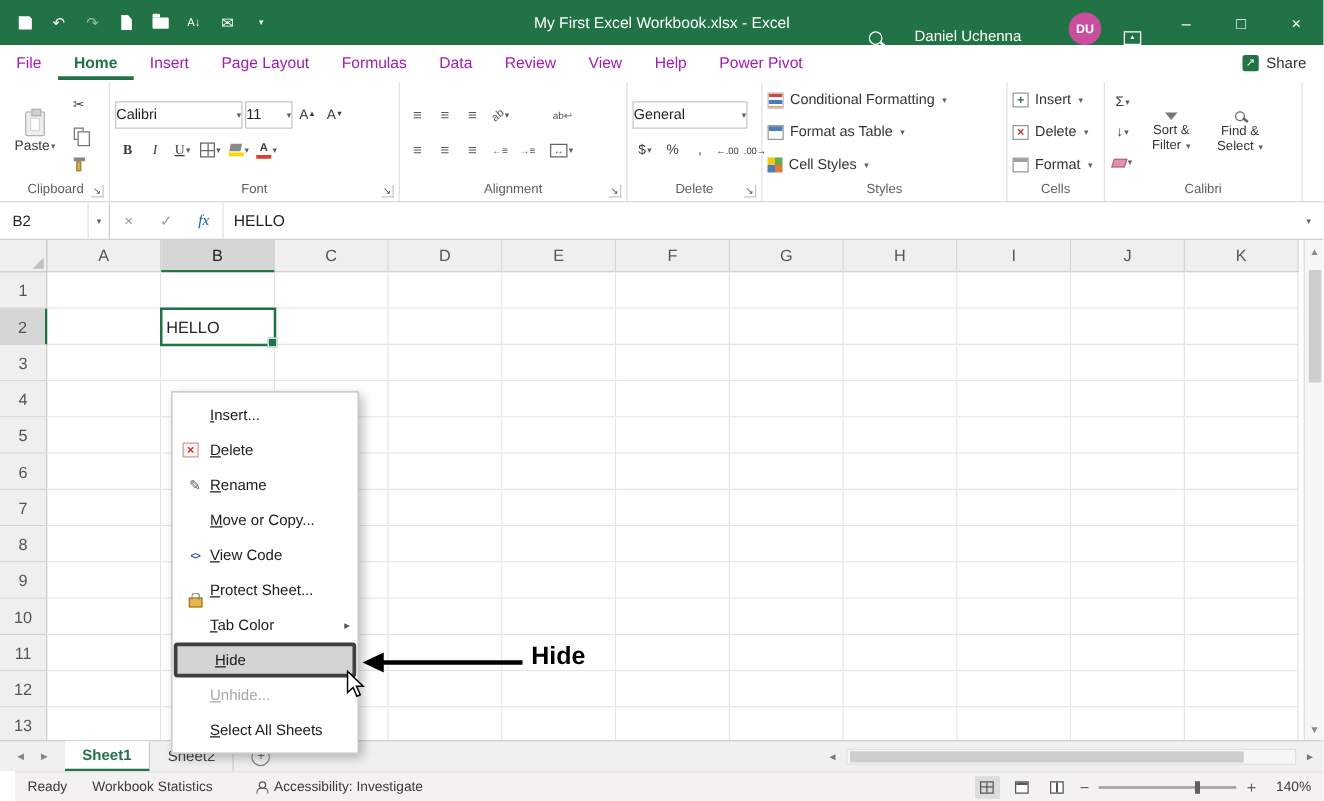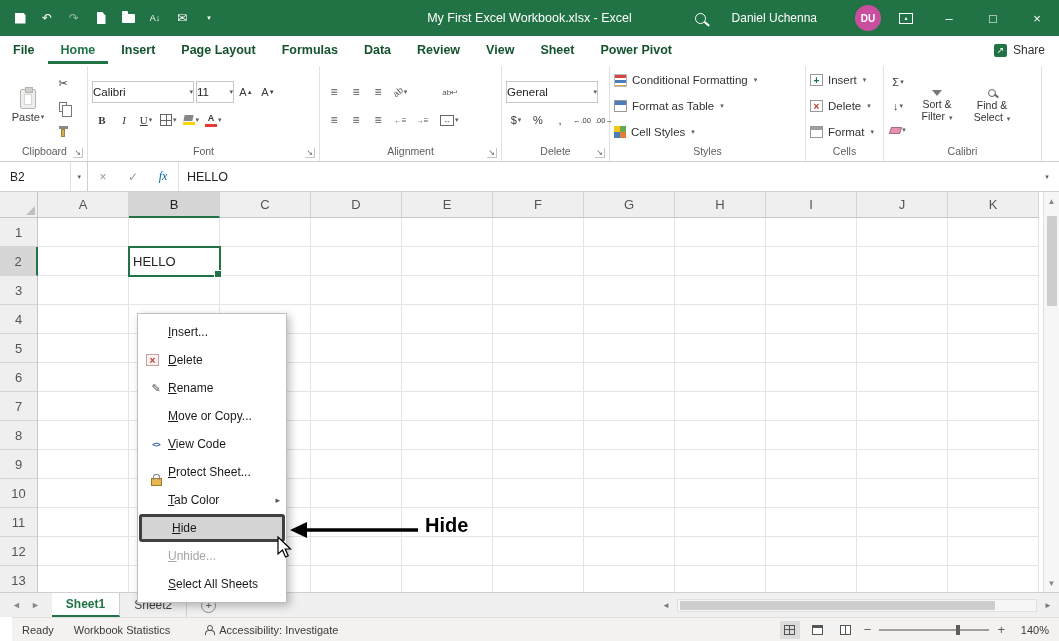--- a/index.html
+++ b/index.html
@@ -11,31 +11,31 @@
   
   .title-bar { height:36px; background:var(--green); color:#fff; display:flex; align-items:center; flex:0 0 36px; position:relative; }
   .qat { display:flex; align-items:center; gap:11px; padding-left:12px; z-index:2; }
   .qat-ic { width:16px; height:16px; display:flex; align-items:center; justify-content:center; font-size:12px; color:#fff; }
   .ic-save { width:11px; height:11px; background:#fff; clip-path:polygon(0 0,78% 0,100% 22%,100% 100%,0 100%); }
   .ic-doc { width:9px; height:12px; background:#fff; clip-path:polygon(0 0,65% 0,100% 30%,100% 100%,0 100%); }
   .ic-folder { width:13px; height:9px; background:#fff; border-radius:1px; position:relative; }
   .ic-folder::before { content:''; position:absolute; top:-3px; left:0; width:6px; height:3px; background:#fff; border-radius:1px 1px 0 0; }
   .dim { opacity:.5; }
   .tb-title { position:absolute; left:0; right:0; text-align:center; font-size:12.5px; color:#fff; pointer-events:none; }
-  .tb-right { margin-left:auto; display:flex; align-items:center; height:100%; z-index:2; }
+  .tb-right { margin-left:auto; display:flex; align-items:flex-end; height:100%; z-index:2; }
   .mag-w { width:11px; height:11px; border:1.6px solid #fff; border-radius:50%; position:relative; margin-right:26px; }
   .mag-w::after { content:''; position:absolute; width:6px; height:1.6px; background:#fff; right:-5px; bottom:-2px; transform:rotate(40deg); }
   .user-name { font-size:12px; margin-right:10px; }
   .avatar { width:26px; height:26px; border-radius:50%; background:var(--avatar); color:#fff; font-size:10px; font-weight:bold; display:flex; align-items:center; justify-content:center; margin-right:18px;margin-left:28px; }
   .rdo { width:14px; height:11px; border:1px solid #fff; display:flex; align-items:flex-start; justify-content:center; font-size:6px; margin-right:14px; }
   .wbtn { width:44px; height:36px; display:flex; align-items:center; justify-content:center; font-size:13px; color:#fff; }
 
   
   .ribbon-tabs { height:28px; flex:0 0 28px; background:#fff; display:flex; align-items:stretch; }
-  .rtab { padding:0 13px; display:flex; align-items:center; font-size:12.5px; color:#14532d; cursor:default;font-weight:bold; }
+  .rtab { padding:0 13px; display:flex; align-items:center; font-size:12.5px; color:#a21caf; cursor:default; }
   .rtab.active { color:var(--green); font-weight:bold; box-shadow:inset 0 -3px 0 var(--green); }
   .share-btn { margin-left:auto; margin-right:14px; display:flex; align-items:center; gap:6px; font-size:12px; color:#333; }
   .share-ic { width:13px; height:13px; background:var(--green); color:#fff; font-size:9px; display:flex; align-items:center; justify-content:center; border-radius:2px; }
 
   
   .ribbon { height:98px; flex:0 0 98px; background:#fff; border-bottom:1px solid #d2d0ce; display:flex; padding:2px 2px 0 2px; }
   .rgroup { display:flex; flex-direction:column; border-right:1px solid #e3e1de; padding:2px 4px 0 4px; }
   .rg-body { flex:1; display:flex; gap:3px; }
   .rg-col { display:flex; flex-direction:column; gap:2px; }
   .rg-label { height:17px; font-size:10.5px; color:#605e5c; text-align:center; position:relative; line-height:15px; }
@@ -201,21 +201,21 @@
 
   <div class="ribbon-tabs">
     <div class="rtab">File</div>
     <div class="rtab active">Home</div>
     <div class="rtab">Insert</div>
     <div class="rtab">Page Layout</div>
     <div class="rtab">Formulas</div>
     <div class="rtab">Data</div>
     <div class="rtab">Review</div>
     <div class="rtab">View</div>
-    <div class="rtab">Sheet</div>
+    <div class="rtab">Help</div>
     <div class="rtab">Power Pivot</div>
     <div class="share-btn">
       <span class="share-ic">↗</span>
       <span>Share</span>
     </div>
   </div>
 
   <div class="ribbon">
 
     <div class="rgroup" style="width:86px">

